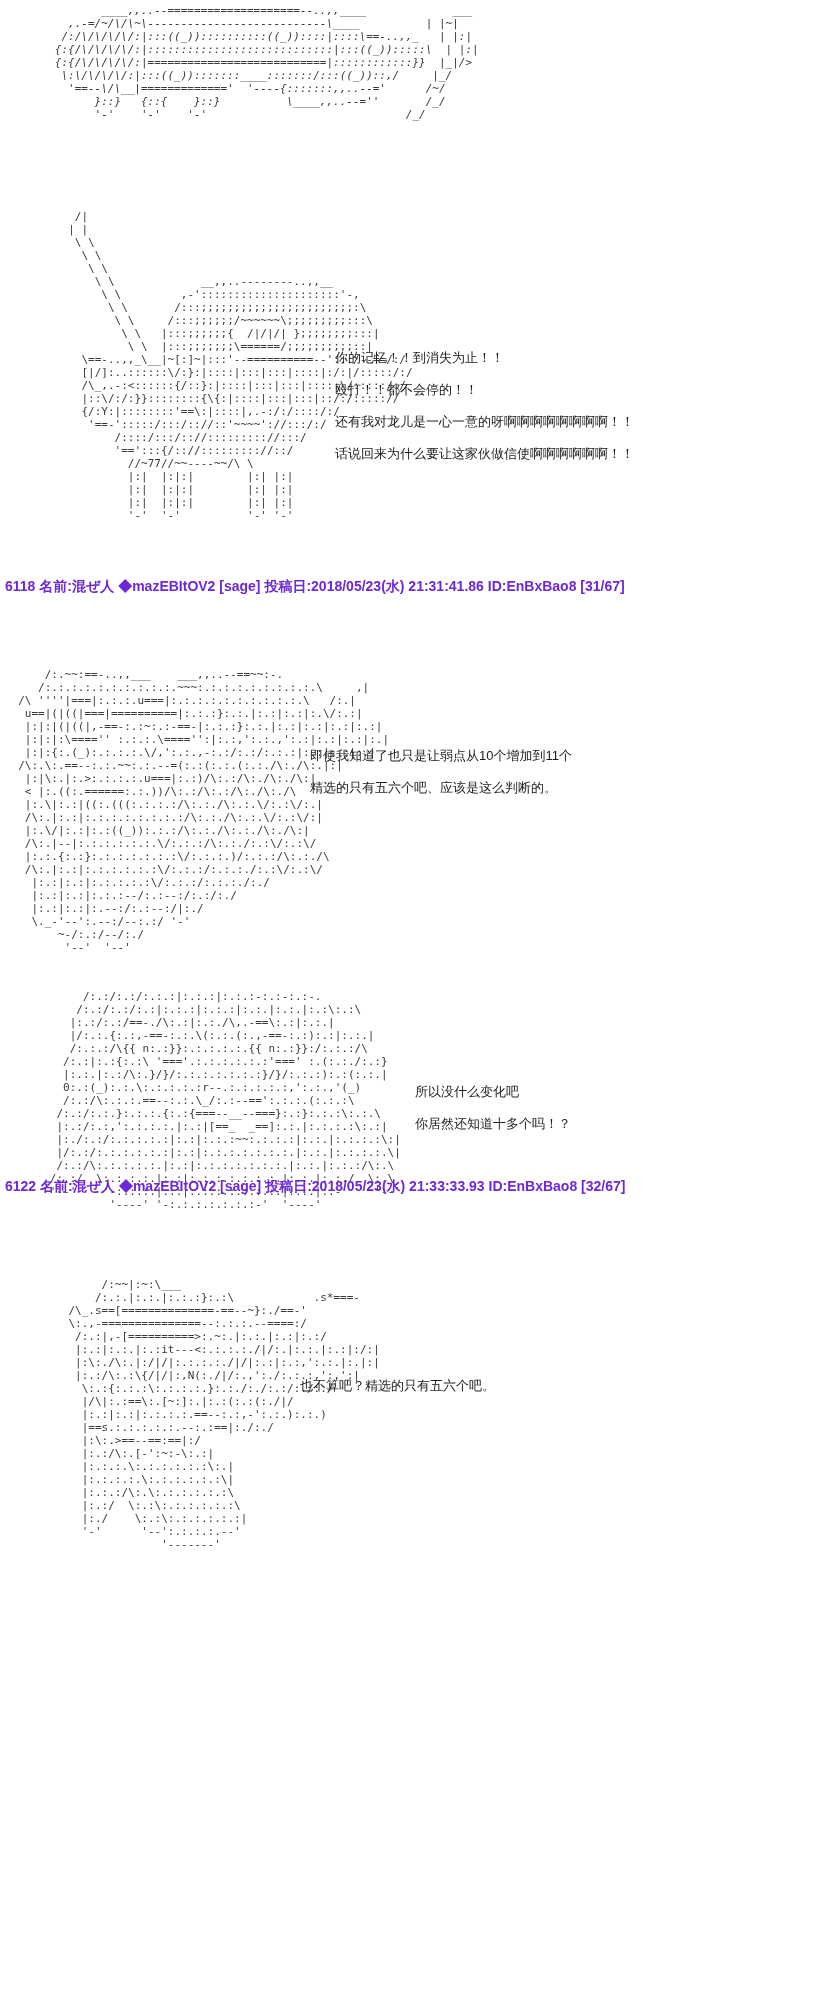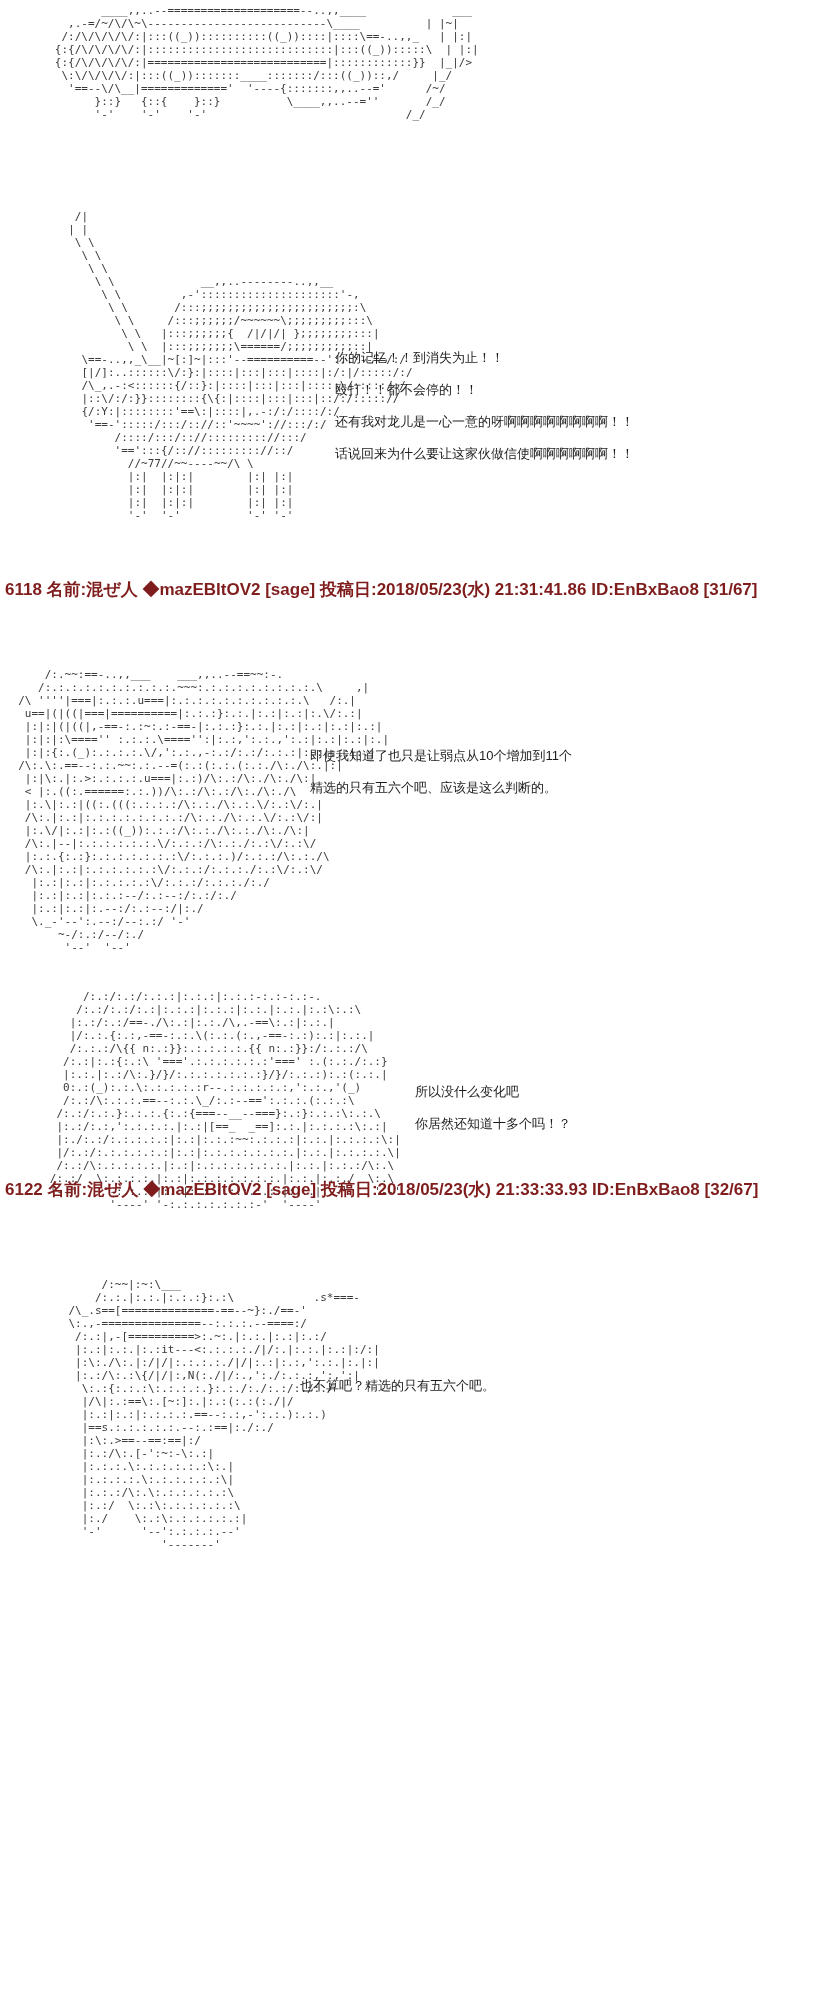--- a/index.html
+++ b/index.html
@@ -23,34 +23,34 @@
   }
   .dialogue {
     position: absolute;
     font-size: 13px;
     line-height: 32px;
     color: #1c1c1c;
     white-space: pre-line;
   }
   .meta {
     position: absolute;
-    font-size: 17px;
+    font-size: 14px;
     font-weight: bold;
-    color: #7f1d1d;
+    color: #6d28d9;
     white-space: nowrap;
     text-align: center;
   }
 </style>
 </head>
 <body>
 
 <div class="page">
 
   <div>
-    <pre class="aa" style="left:35px; top:4px;">          ____,,..--====================--..,,____             ___
+    <pre class="aa" style="left:35px; top:4px;font-style:italic;">          ____,,..--====================--..,,____             ___
      ,.-=/~/\/\~\---------------------------\____          | |~|
     /:/\/\/\/\/:|:::((_))::::::::::((_))::::|::::\==-..,,_   | |:|
    {:{/\/\/\/\/:|::::::::::::::::::::::::::::|:::((_)):::::\  | |:|
    {:{/\/\/\/\/:|===========================|::::::::::::}}  |_|/&gt;
     \:\/\/\/\/:|:::((_)):::::::____:::::::/:::((_))::,/     |_/
      '==--\/\__|============='  '----{:::::::,,..--='      /~/
          }::}   {::{    }::}          \____,,..--=''       /_/
          '-'    '-'    '-'                              /_/</pre>
 
     <pre class="aa" style="left:55px; top:210px;">   /|

